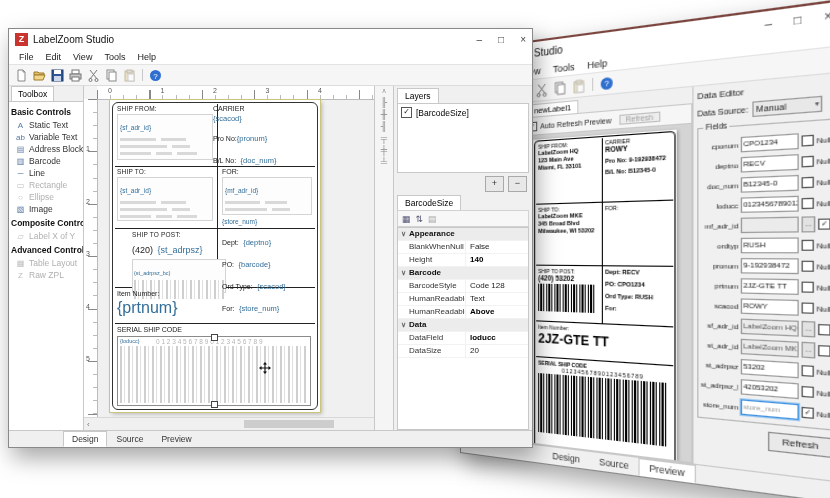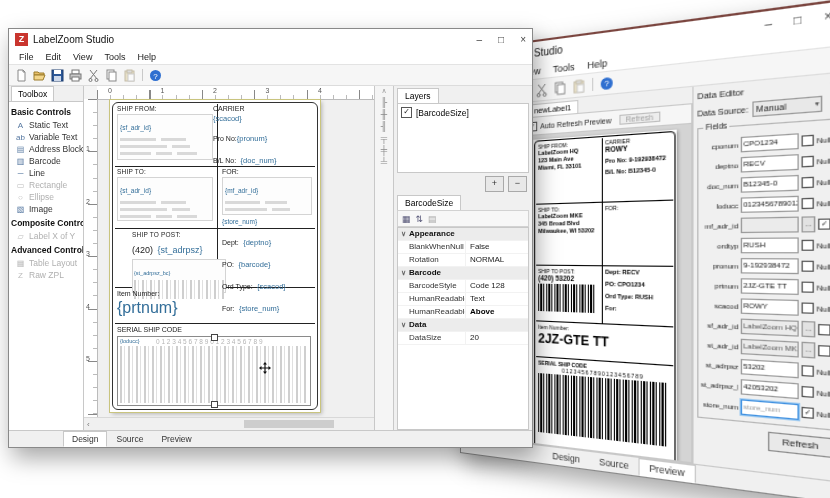--- a/index.html
+++ b/index.html
@@ -704,22 +704,22 @@
             <span class="pchev">∨</span>
             <span class="pcatname">Appearance</span>
           </div>
           <div class="prow">
             <span class="pind"></span>
             <span class="pname">BlankWhenNull</span>
             <span class="pval">False</span>
           </div>
           <div class="prow">
             <span class="pind"></span>
-            <span class="pname">Rotation</span>
-            <span class="pval">NORMAL</span>
+            <span class="pname">Height</span>
+            <span class="pval bold">140</span>
           </div>
           <div class="prow pcat">
             <span class="pchev">∨</span>
             <span class="pcatname">Barcode</span>
           </div>
           <div class="prow">
             <span class="pind"></span>
             <span class="pname">BarcodeStyle</span>
             <span class="pval">Code 128</span>
           </div>
@@ -729,20 +729,25 @@
             <span class="pval">Text</span>
           </div>
           <div class="prow">
             <span class="pind"></span>
             <span class="pname">HumanReadablePo</span>
             <span class="pval bold">Above</span>
           </div>
           <div class="prow pcat">
             <span class="pchev">∨</span>
             <span class="pcatname">Data</span>
+          </div>
+          <div class="prow">
+            <span class="pind"></span>
+            <span class="pname">DataField</span>
+            <span class="pval bold">loducc</span>
           </div>
           <div class="prow">
             <span class="pind"></span>
             <span class="pname">DataSize</span>
             <span class="pval">20</span>
           </div>
         </div>
     </div>
   </div>
   <div class="btabs" id="btabs1" style="padding-left:54px">

